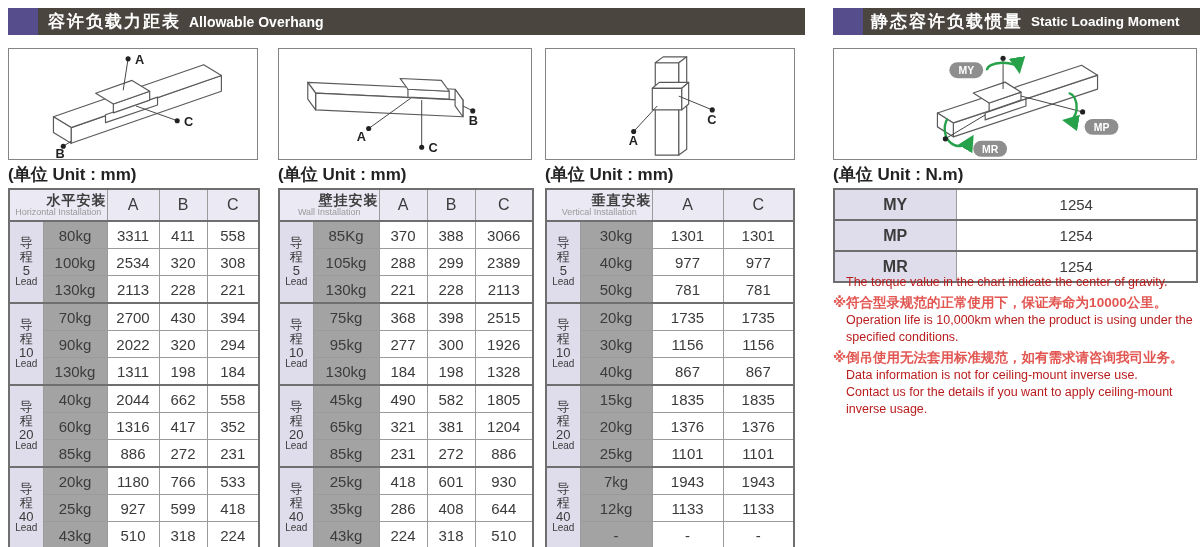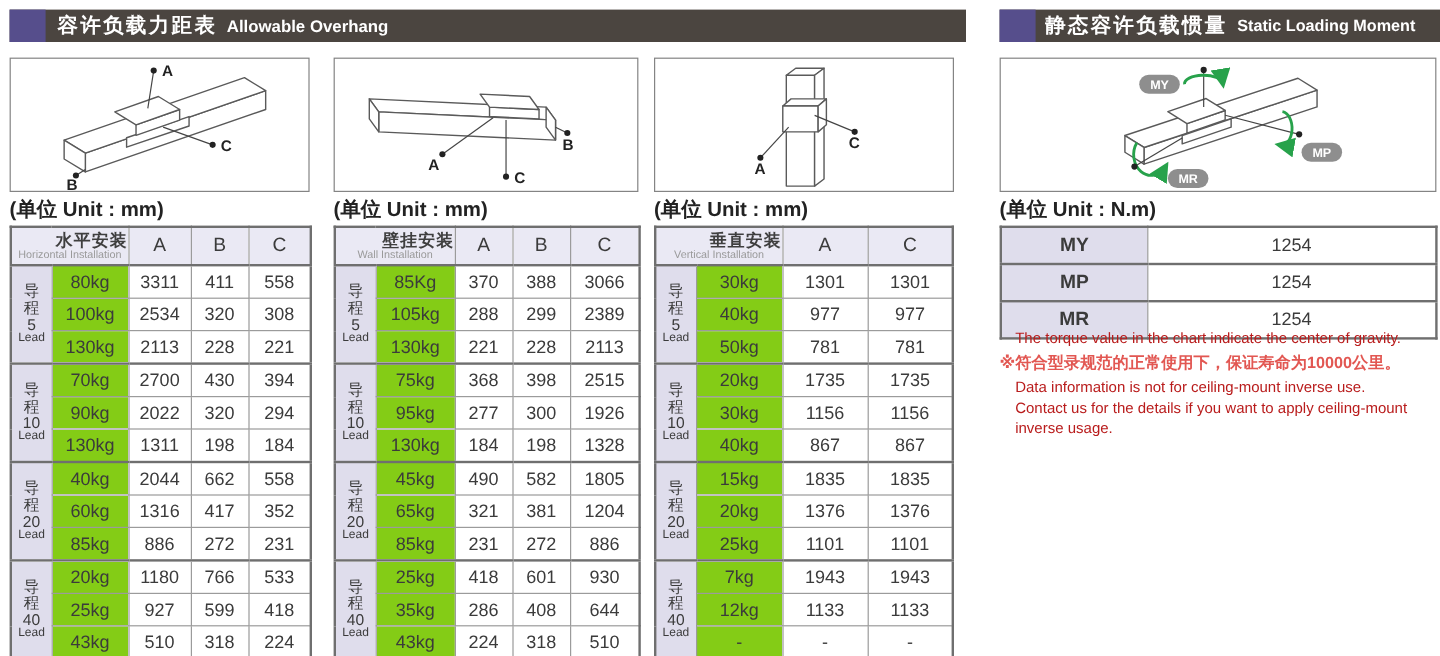--- a/index.html
+++ b/index.html
@@ -20,21 +20,21 @@
   .spec th,.spec td{border:1px solid #9b9b9b;text-align:center;vertical-align:middle;padding:0;overflow:hidden;}
   .spec thead th{background:#eae9f4;height:30px;}
   .spec .name-cell .tname-zh{font-size:14px;font-weight:bold;color:#3f3f3f;line-height:1.15;letter-spacing:1px;text-align:right;}
   .spec .name-cell .tname-en{font-size:9px;color:#9a9a9a;line-height:1.1;font-weight:normal;}
   .spec .col-head{font-size:16px;color:#3b3b3b;font-weight:normal;}
   .spec td{height:26px;font-size:15px;}
   .spec .lead-cell{background:#dfddec;line-height:1.05;}
   .lead-cell .lead-zh{font-size:13px;}
   .lead-cell .lead-num{font-size:13px;}
   .lead-cell .lead-en{font-size:10px;}
-  .spec .kg-cell{background:#84cc16;}
+  .spec .kg-cell{background:#a3a3a3;}
   .spec tr.group-start td{border-top:2px solid #6f6f6f;}
   
   table.mom{border-collapse:collapse;table-layout:fixed;border:2px solid #6f6f6f;background:#fff;}
   .mom td{border:1px solid #9b9b9b;border-top:2px solid #6f6f6f;height:27px;text-align:center;font-size:15px;}
   .mom tr:first-child td{border-top:1px solid #9b9b9b;}
   .mom .mlabel{background:#dfddec;font-weight:bold;font-size:16px;}
   
   .note{margin-bottom:3px;}
   .note-zh{color:#e25752;font-size:13.5px;line-height:1.35;font-weight:bold;}
   .note-en{color:#b91c1c;font-size:12.5px;line-height:1.35;padding-left:13px;white-space:pre-line;}
@@ -540,19 +540,22 @@
   </tr>
 </tbody>
   </table>
 
 <div class="abs" style="left:833px;top:274px;width:367px;">
   <div class="note">
     <div class="note-en">The torque value in the chart indicate the center of gravity.</div>
   </div>
   <div class="note">
     <div class="note-zh">※符合型录规范的正常使用下，保证寿命为10000公里。</div>
+    <div class="note-en">Operation life is 10,000km when the product is using under the
+specified conditions.</div>
   </div>
   <div class="note">
+    <div class="note-zh">※倒吊使用无法套用标准规范，如有需求请咨询我司业务。</div>
     <div class="note-en">Data information is not for ceiling-mount inverse use.
 Contact us for the details if you want to apply ceiling-mount
 inverse usage.</div>
   </div>
 </div>
 
 </body></html>

